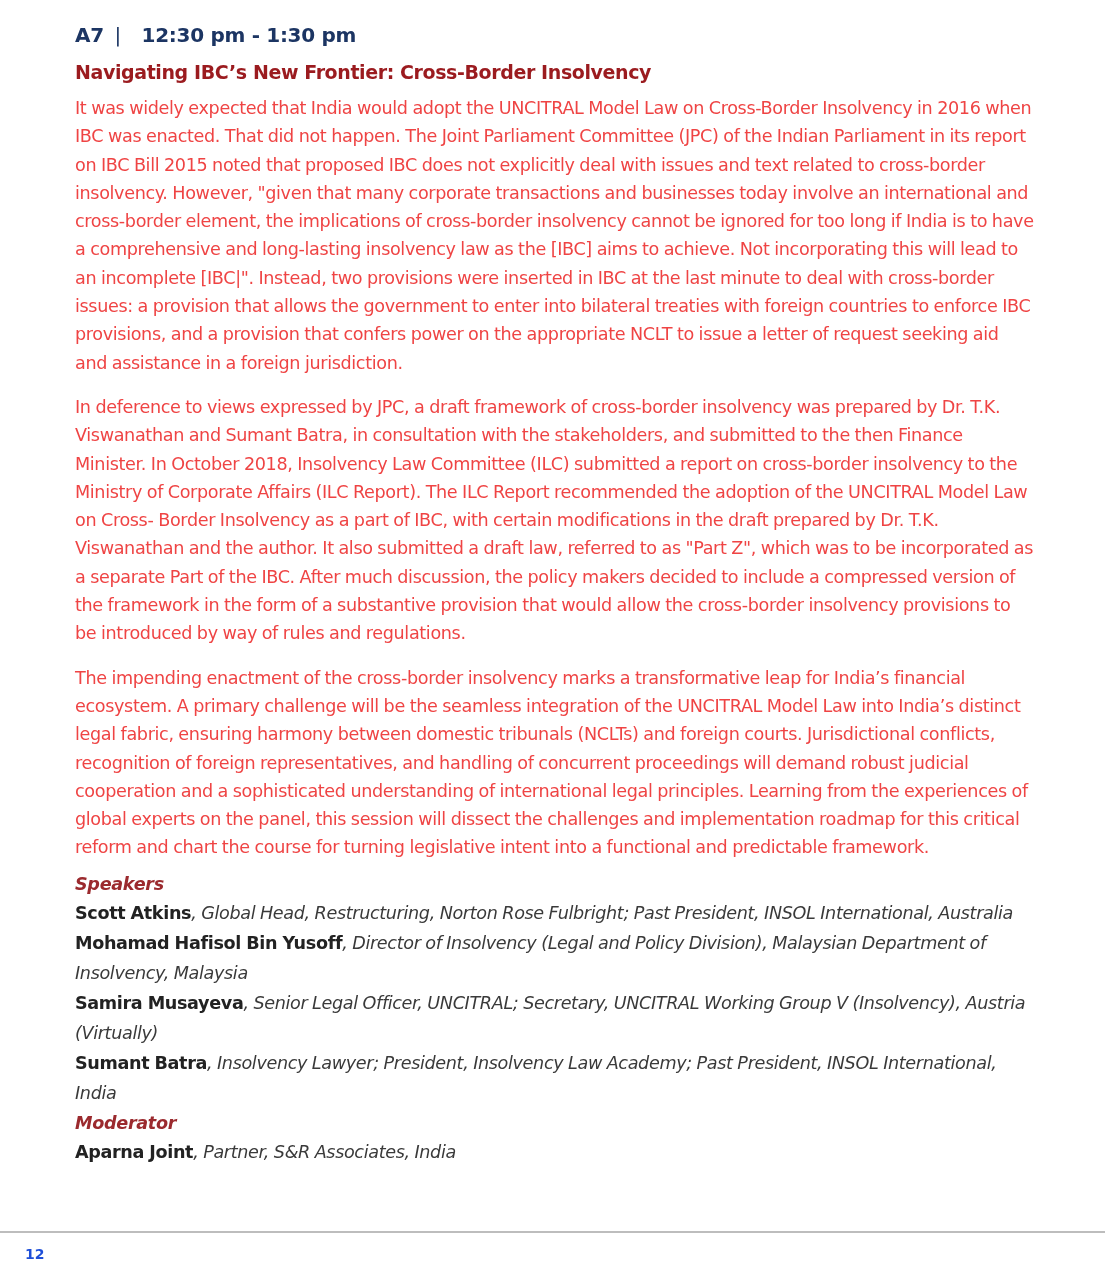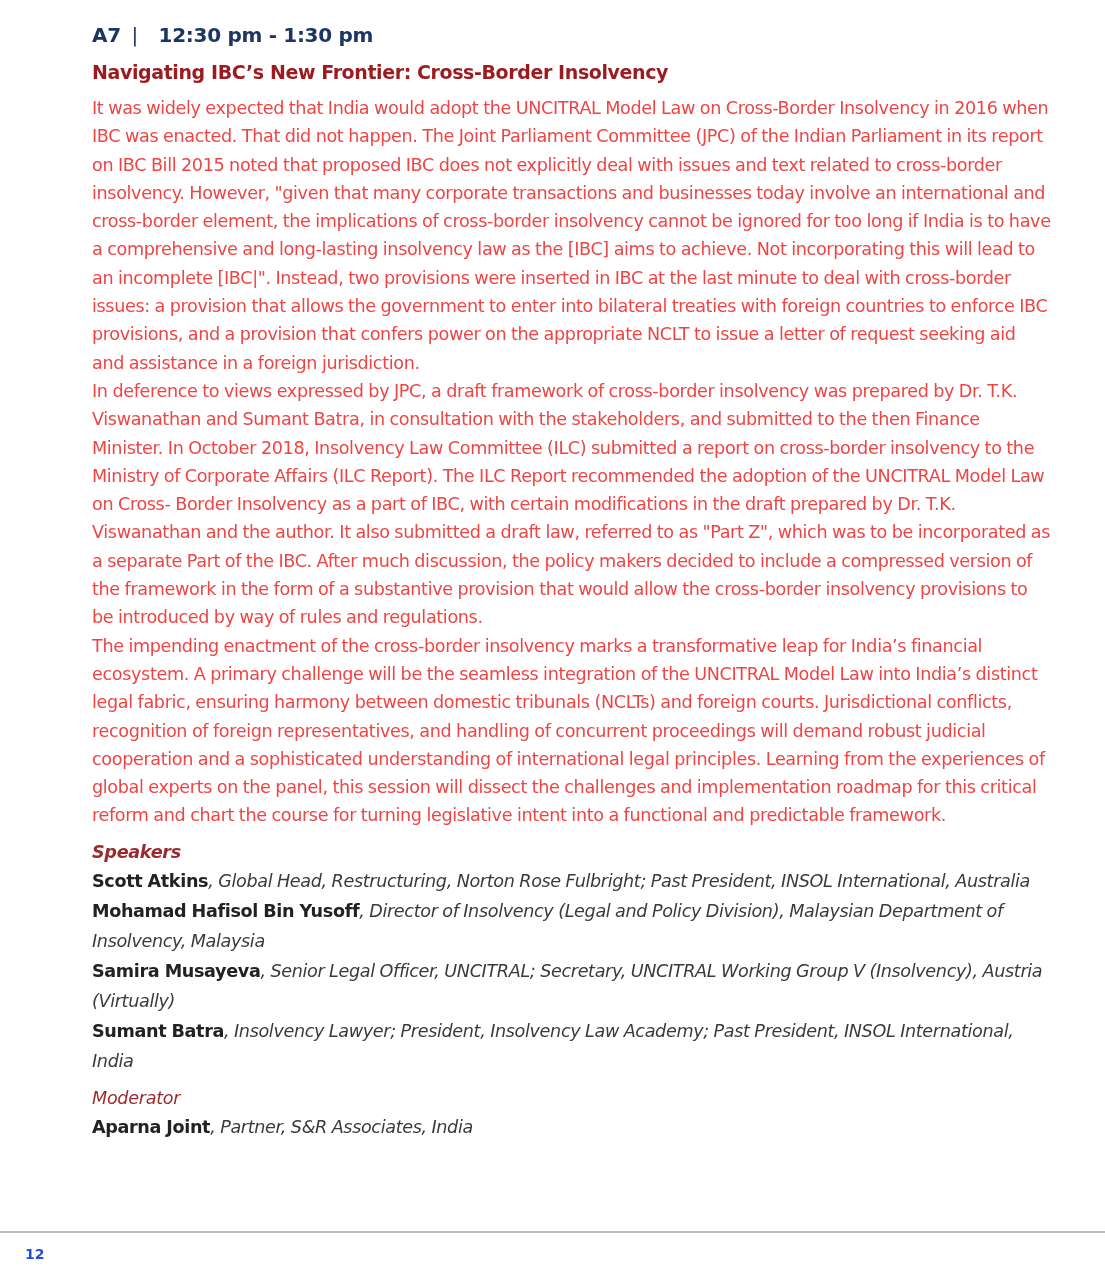--- a/index.html
+++ b/index.html
@@ -10,21 +10,21 @@
     body {
       width: 1105px;
       height: 1281px;
       position: relative;
       overflow: hidden;
       font-family: "DejaVu Sans", "Liberation Sans", sans-serif;
       color: #3a3a3a;
     }
     .page {
       position: absolute;
-      left: 92px;
+      left: 75px;
       top: 20px;
       width: 960px;
     }
     .session-header {
       font-family: "DejaVu Sans", sans-serif;
       font-weight: bold;
       color: #1c3563;
       font-size: 20px;
       line-height: 30px;
       height: 30px;
@@ -45,31 +45,31 @@
     }
     .body-para {
       margin: 7px 0 0 0;
       font-family: "DejaVu Sans", sans-serif;
       font-size: 17.6px;
       line-height: 28.3px;
       color: #ef4444;
       letter-spacing: -0.35px;
       word-spacing: -0.5px;
     }
-    .body-para + .body-para { margin-top: 0; }
+    .body-para + .body-para { margin-top: 16px; }
     .role-heading {
       font-family: "DejaVu Sans", sans-serif;
       font-style: italic;
       color: #9b2a2e;
       font-size: 17.6px;
       line-height: 28px;
       letter-spacing: -0.3px;
     }
     .speakers-heading { margin-top: 8px; font-weight: bold; }
-    .moderator-heading { margin-top: 8px; }
+    .moderator-heading { margin-top: 1px; font-weight: bold; }
     .person {
       font-size: 17.6px;
       line-height: 30px;
       color: #3a3a3a;
       letter-spacing: -0.35px;
       word-spacing: -0.5px;
     }
     .person .pname {
       font-weight: bold;
       color: #222;

